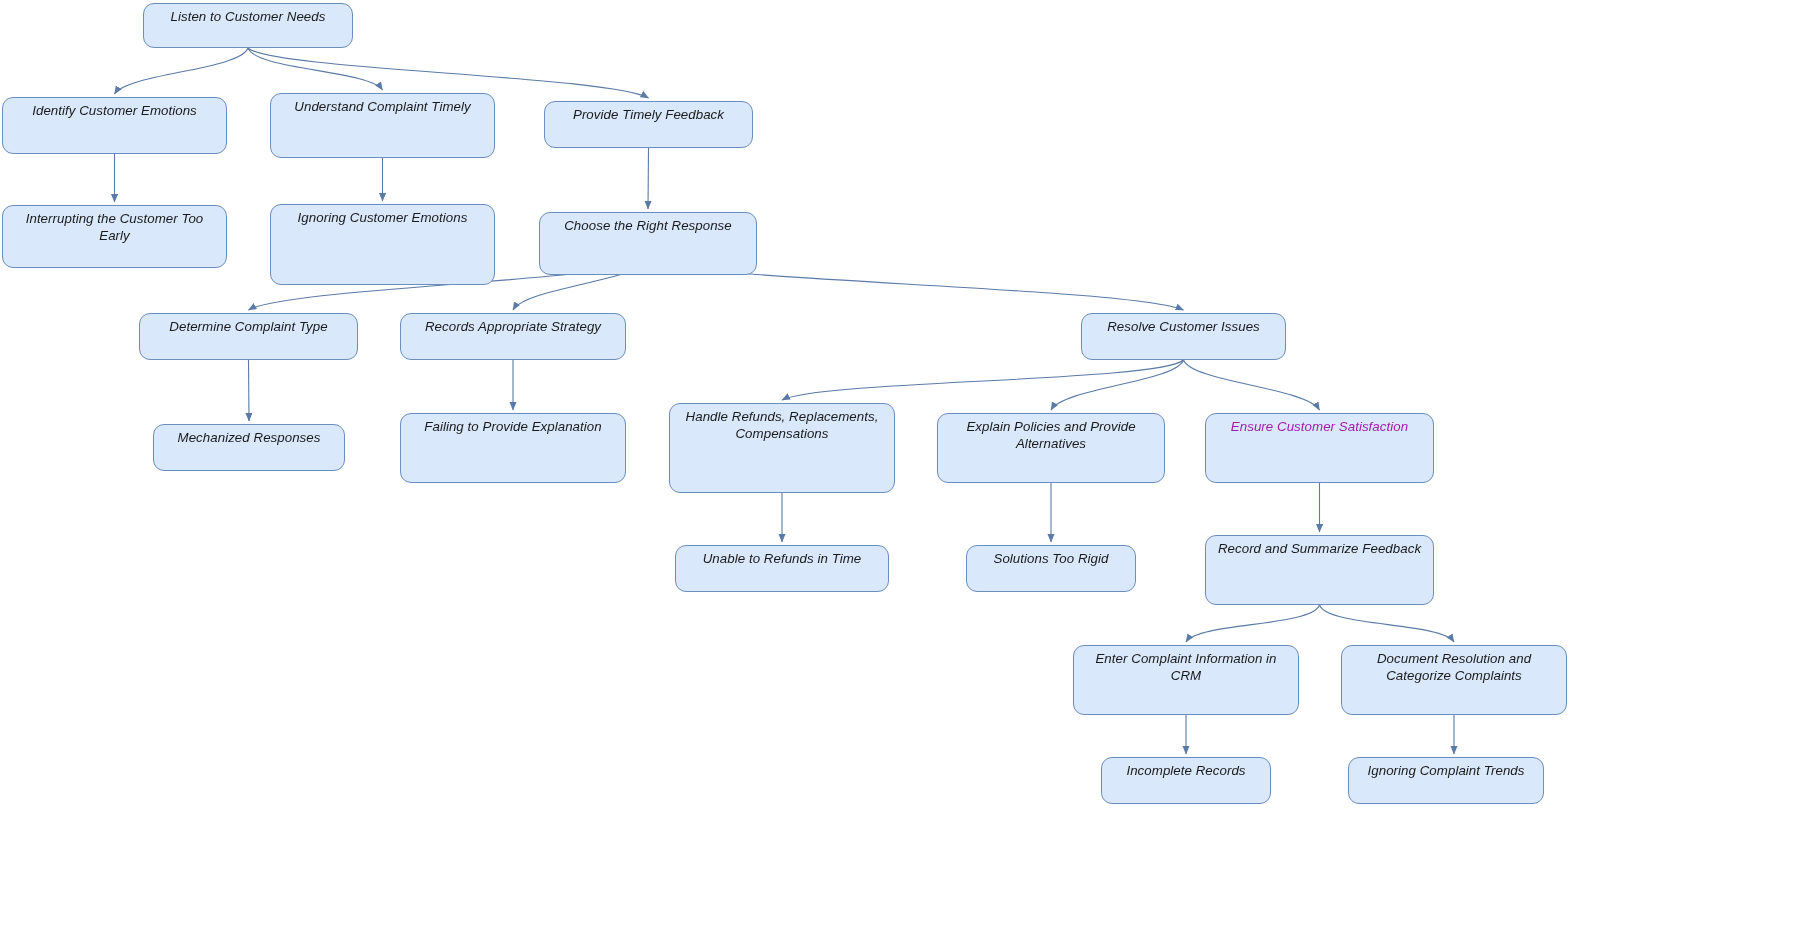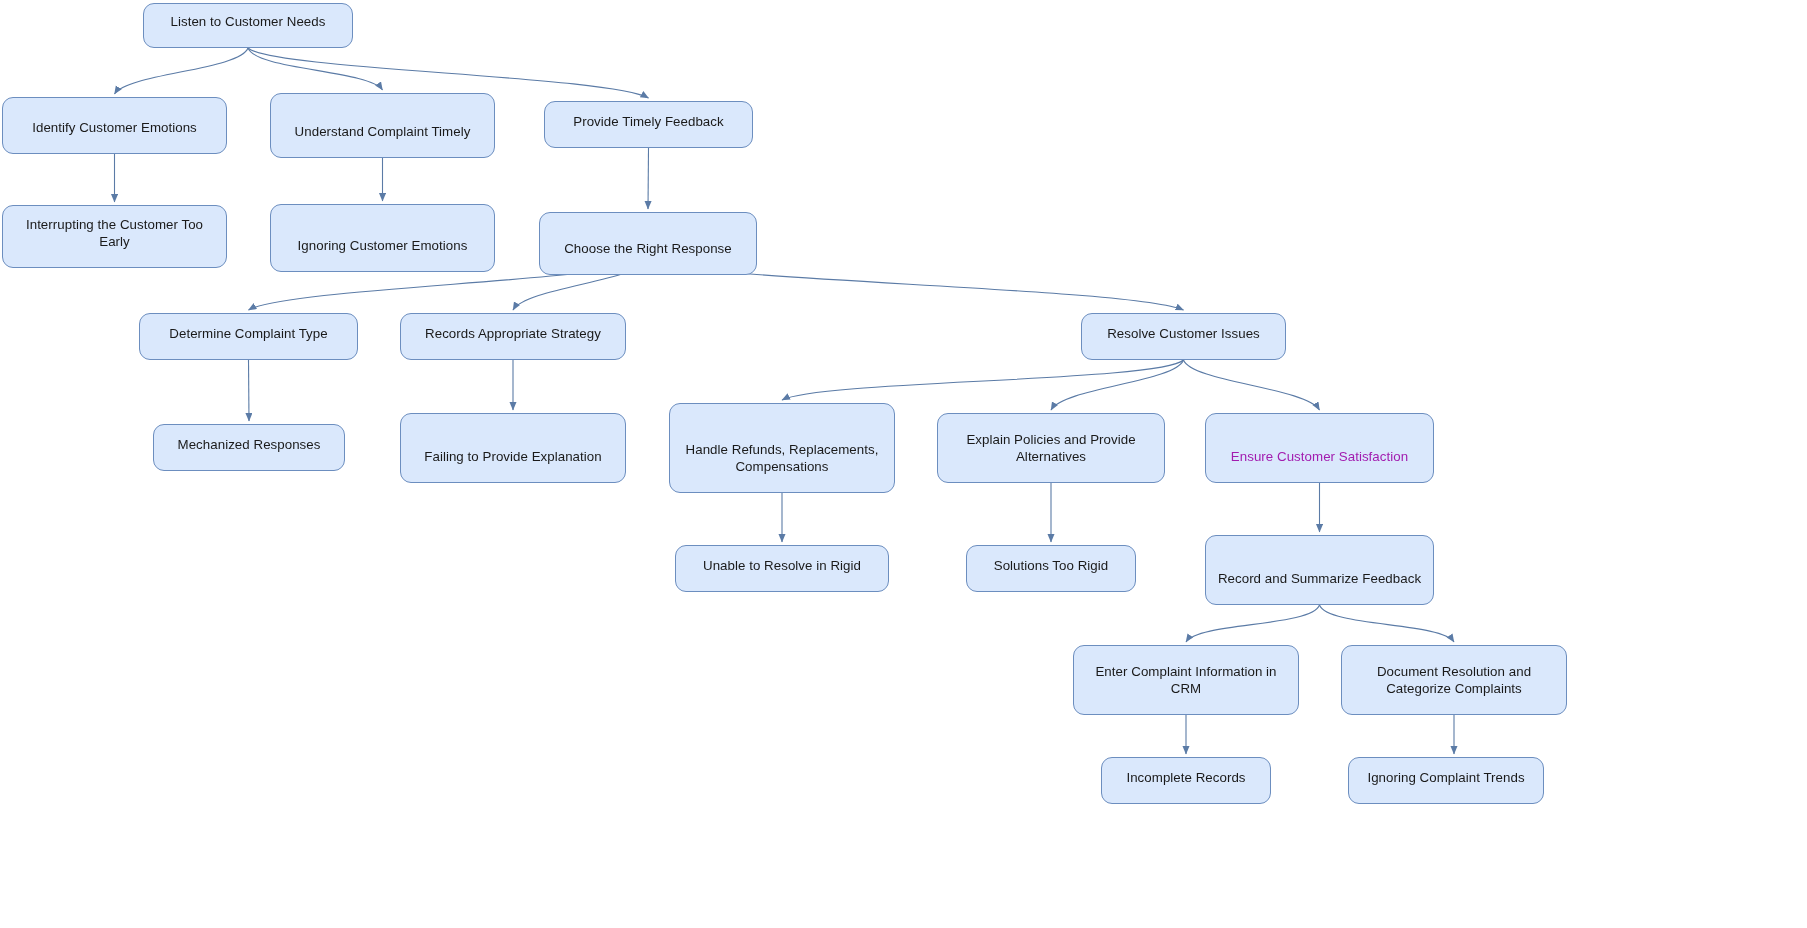--- a/index.html
+++ b/index.html
@@ -26,29 +26,30 @@
     width: 1807px;
     height: 928px;
     pointer-events: none;
   }
   .node {
     position: absolute;
     background: #dae8fc;
     border: 1.6px solid #6c8ebf;
     border-radius: 11px;
     display: flex;
-    align-items: flex-end;
+    align-items: flex-start;
     justify-content: center;
     text-align: center;
     color: #1a1a1a;
     font-size: 13.3px;
     line-height: 1.27;
     letter-spacing: 0.05px;
-    padding: 16px 9px;
+    padding: 5px 9px;
     box-shadow: 0 0 0 0 rgba(0,0,0,0);
+    font-style: italic;
   }
   .node .label {
     display: block;
     width: 100%;
     white-space: pre-line;
   }
 </style>
 </head>
 <body>
 
@@ -92,21 +93,21 @@
       </div>
       <div class="node" style="left: 270px; top: 93px; width: 225px; height: 65px; background: rgb(218, 232, 252); border-color: rgb(108, 142, 191); color: rgb(26, 26, 26);">
         <span class="label">Understand Complaint Timely</span>
       </div>
       <div class="node" style="left: 544px; top: 101px; width: 209px; height: 47px; background: rgb(218, 232, 252); border-color: rgb(108, 142, 191); color: rgb(26, 26, 26);">
         <span class="label">Provide Timely Feedback</span>
       </div>
       <div class="node" style="left: 2px; top: 205px; width: 225px; height: 63px; background: rgb(218, 232, 252); border-color: rgb(108, 142, 191); color: rgb(26, 26, 26);">
         <span class="label">Interrupting the Customer Too Early</span>
       </div>
-      <div class="node" style="left: 270px; top: 204px; width: 225px; height: 68px; background: rgb(218, 232, 252); border-color: rgb(108, 142, 191); color: rgb(26, 26, 26);">
+      <div class="node" style="left: 270px; top: 204px; width: 225px; height: 81px; background: rgb(218, 232, 252); border-color: rgb(108, 142, 191); color: rgb(26, 26, 26);">
         <span class="label">Ignoring Customer Emotions</span>
       </div>
       <div class="node" style="left: 539px; top: 212px; width: 218px; height: 63px; background: rgb(218, 232, 252); border-color: rgb(108, 142, 191); color: rgb(26, 26, 26);">
         <span class="label">Choose the Right Response</span>
       </div>
       <div class="node" style="left: 139px; top: 313px; width: 219px; height: 47px; background: rgb(218, 232, 252); border-color: rgb(108, 142, 191); color: rgb(26, 26, 26);">
         <span class="label">Determine Complaint Type</span>
       </div>
       <div class="node" style="left: 400px; top: 313px; width: 226px; height: 47px; background: rgb(218, 232, 252); border-color: rgb(108, 142, 191); color: rgb(26, 26, 26);">
         <span class="label">Records Appropriate Strategy</span>
@@ -123,21 +124,21 @@
       <div class="node" style="left: 669px; top: 403px; width: 226px; height: 90px; background: rgb(218, 232, 252); border-color: rgb(108, 142, 191); color: rgb(26, 26, 26);">
         <span class="label">Handle Refunds, Replacements, Compensations</span>
       </div>
       <div class="node" style="left: 937px; top: 413px; width: 228px; height: 70px; background: rgb(218, 232, 252); border-color: rgb(108, 142, 191); color: rgb(26, 26, 26);">
         <span class="label">Explain Policies and Provide Alternatives</span>
       </div>
       <div class="node" style="left: 1205px; top: 413px; width: 229px; height: 70px; background: rgb(218, 232, 252); border-color: rgb(108, 142, 191); color: #a21caf;">
         <span class="label">Ensure Customer Satisfaction</span>
       </div>
       <div class="node" style="left: 675px; top: 545px; width: 214px; height: 47px; background: rgb(218, 232, 252); border-color: rgb(108, 142, 191); color: rgb(26, 26, 26);">
-        <span class="label">Unable to Resolve in Rigid</span>
+        <span class="label">Unable to Refunds in Time</span>
       </div>
       <div class="node" style="left: 966px; top: 545px; width: 170px; height: 47px; background: rgb(218, 232, 252); border-color: rgb(108, 142, 191); color: rgb(26, 26, 26);">
         <span class="label">Solutions Too Rigid</span>
       </div>
       <div class="node" style="left: 1205px; top: 535px; width: 229px; height: 70px; background: rgb(218, 232, 252); border-color: rgb(108, 142, 191); color: rgb(26, 26, 26);">
         <span class="label">Record and Summarize Feedback</span>
       </div>
       <div class="node" style="left: 1073px; top: 645px; width: 226px; height: 70px; background: rgb(218, 232, 252); border-color: rgb(108, 142, 191); color: rgb(26, 26, 26);">
         <span class="label">Enter Complaint Information in CRM</span>
       </div>

